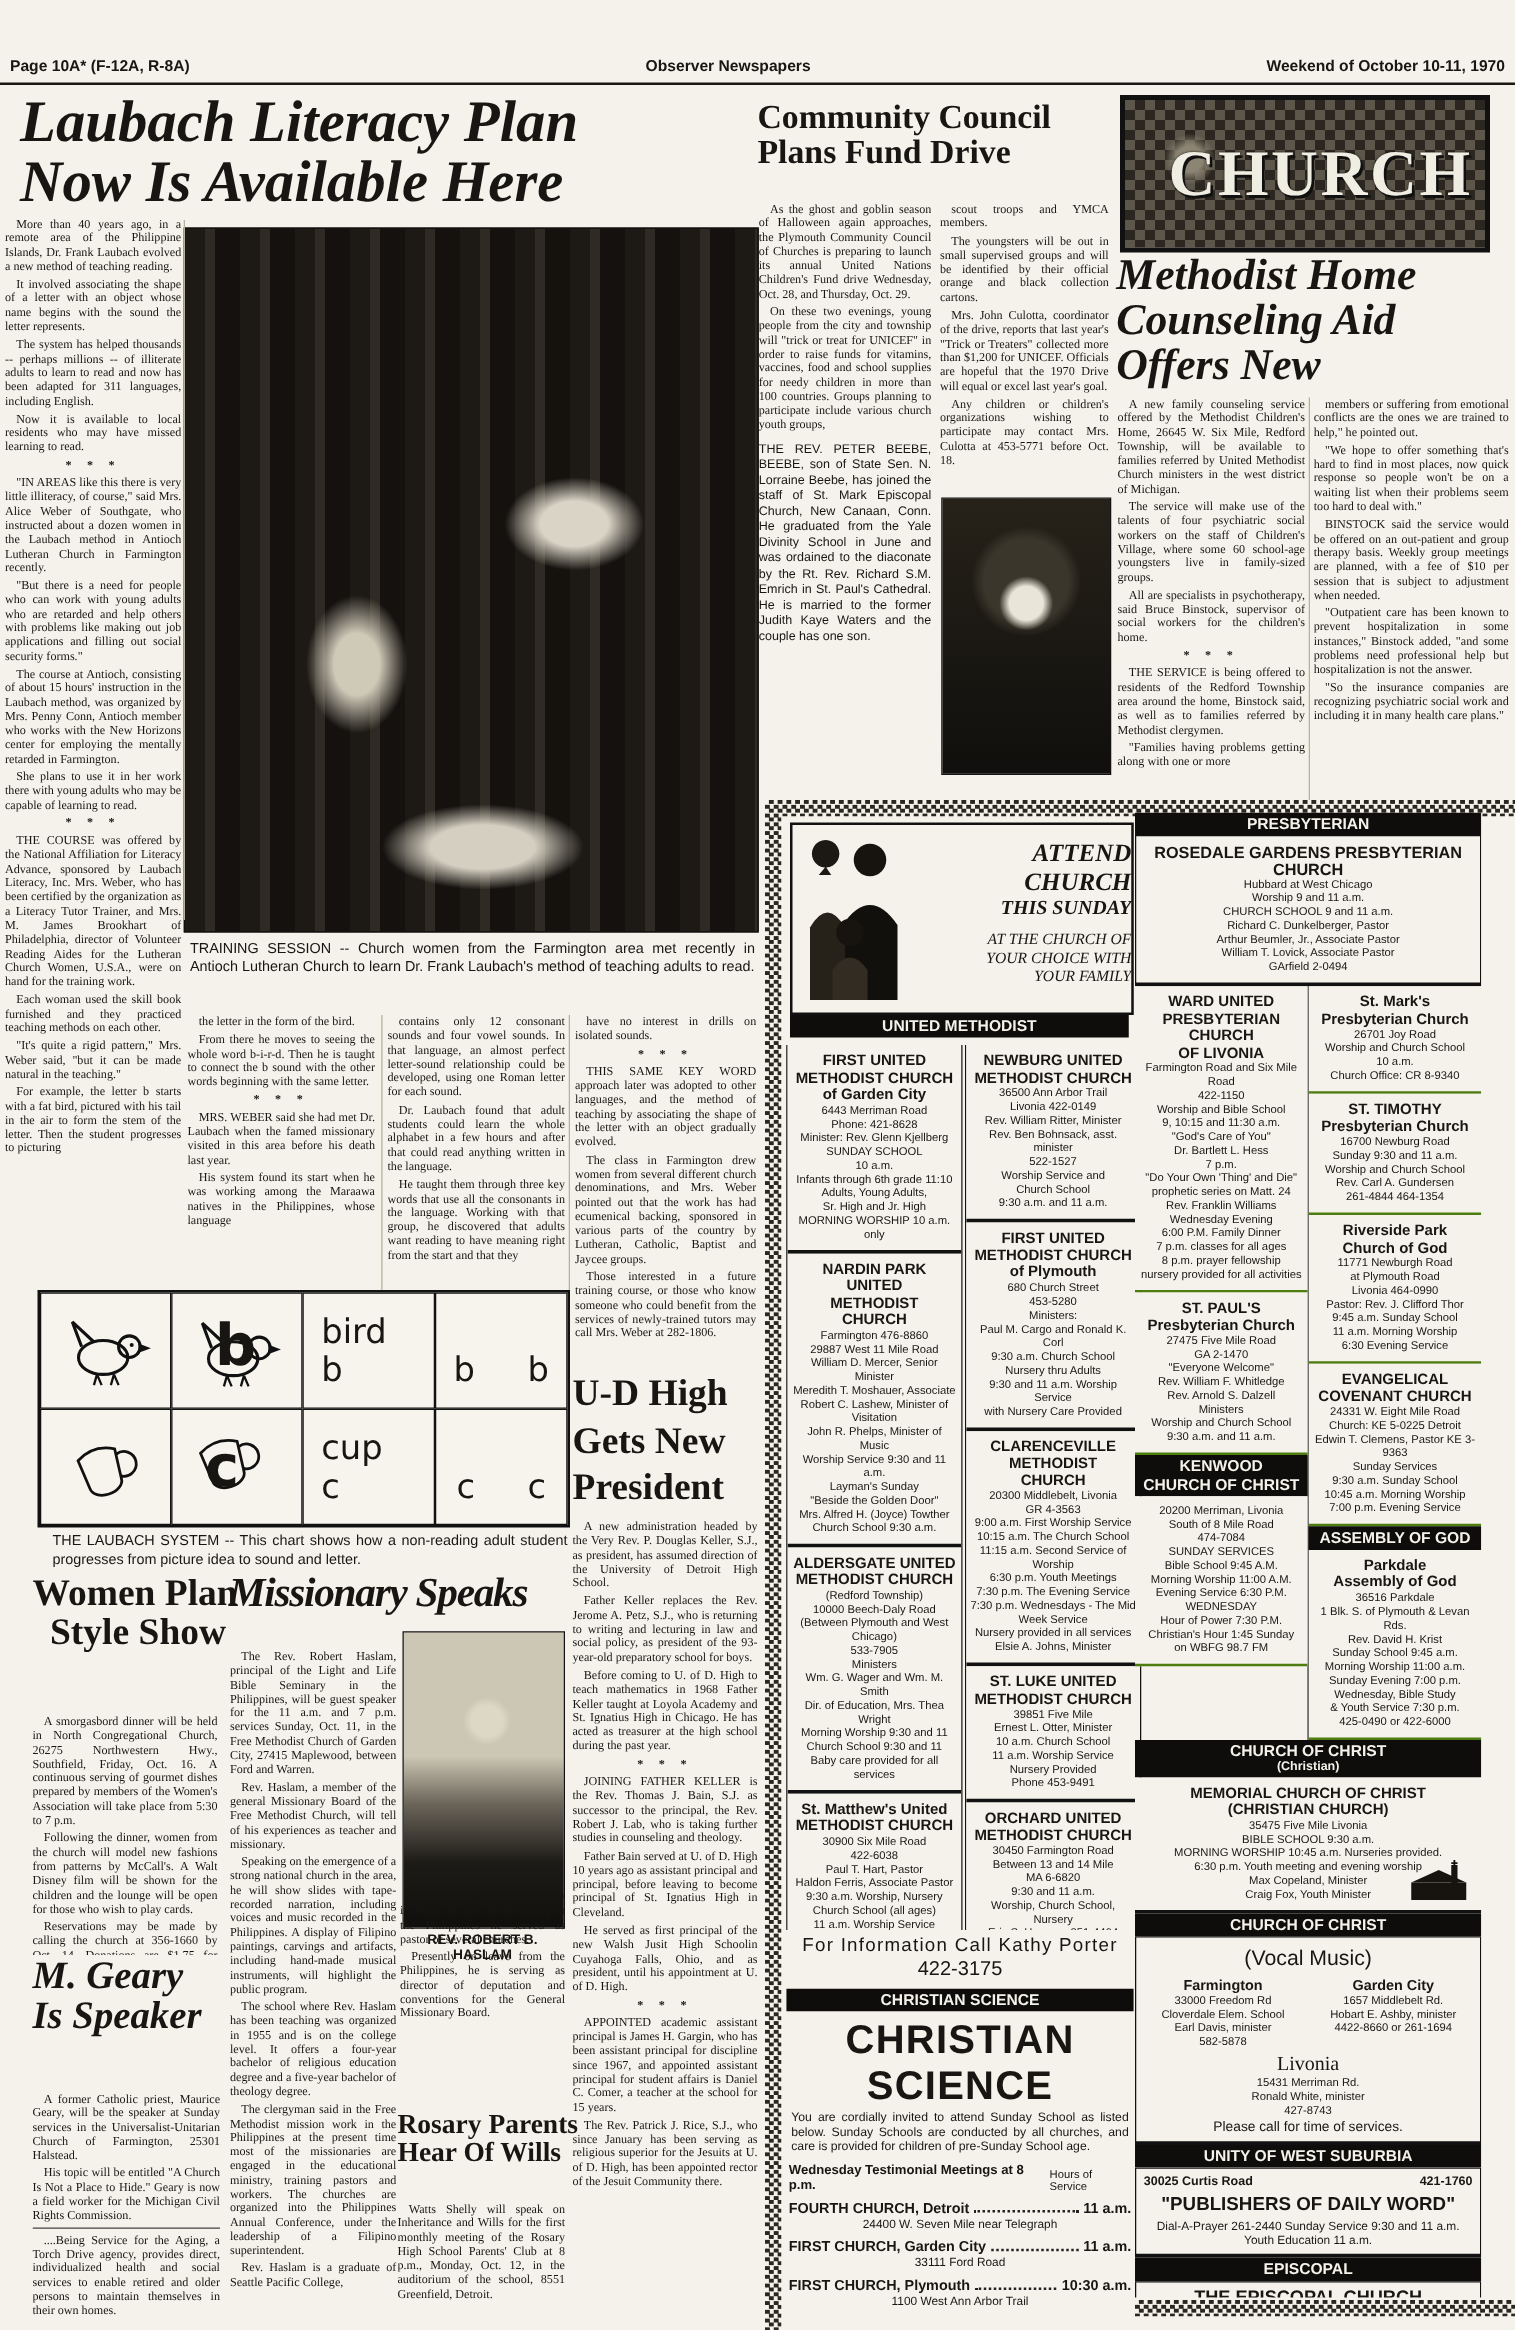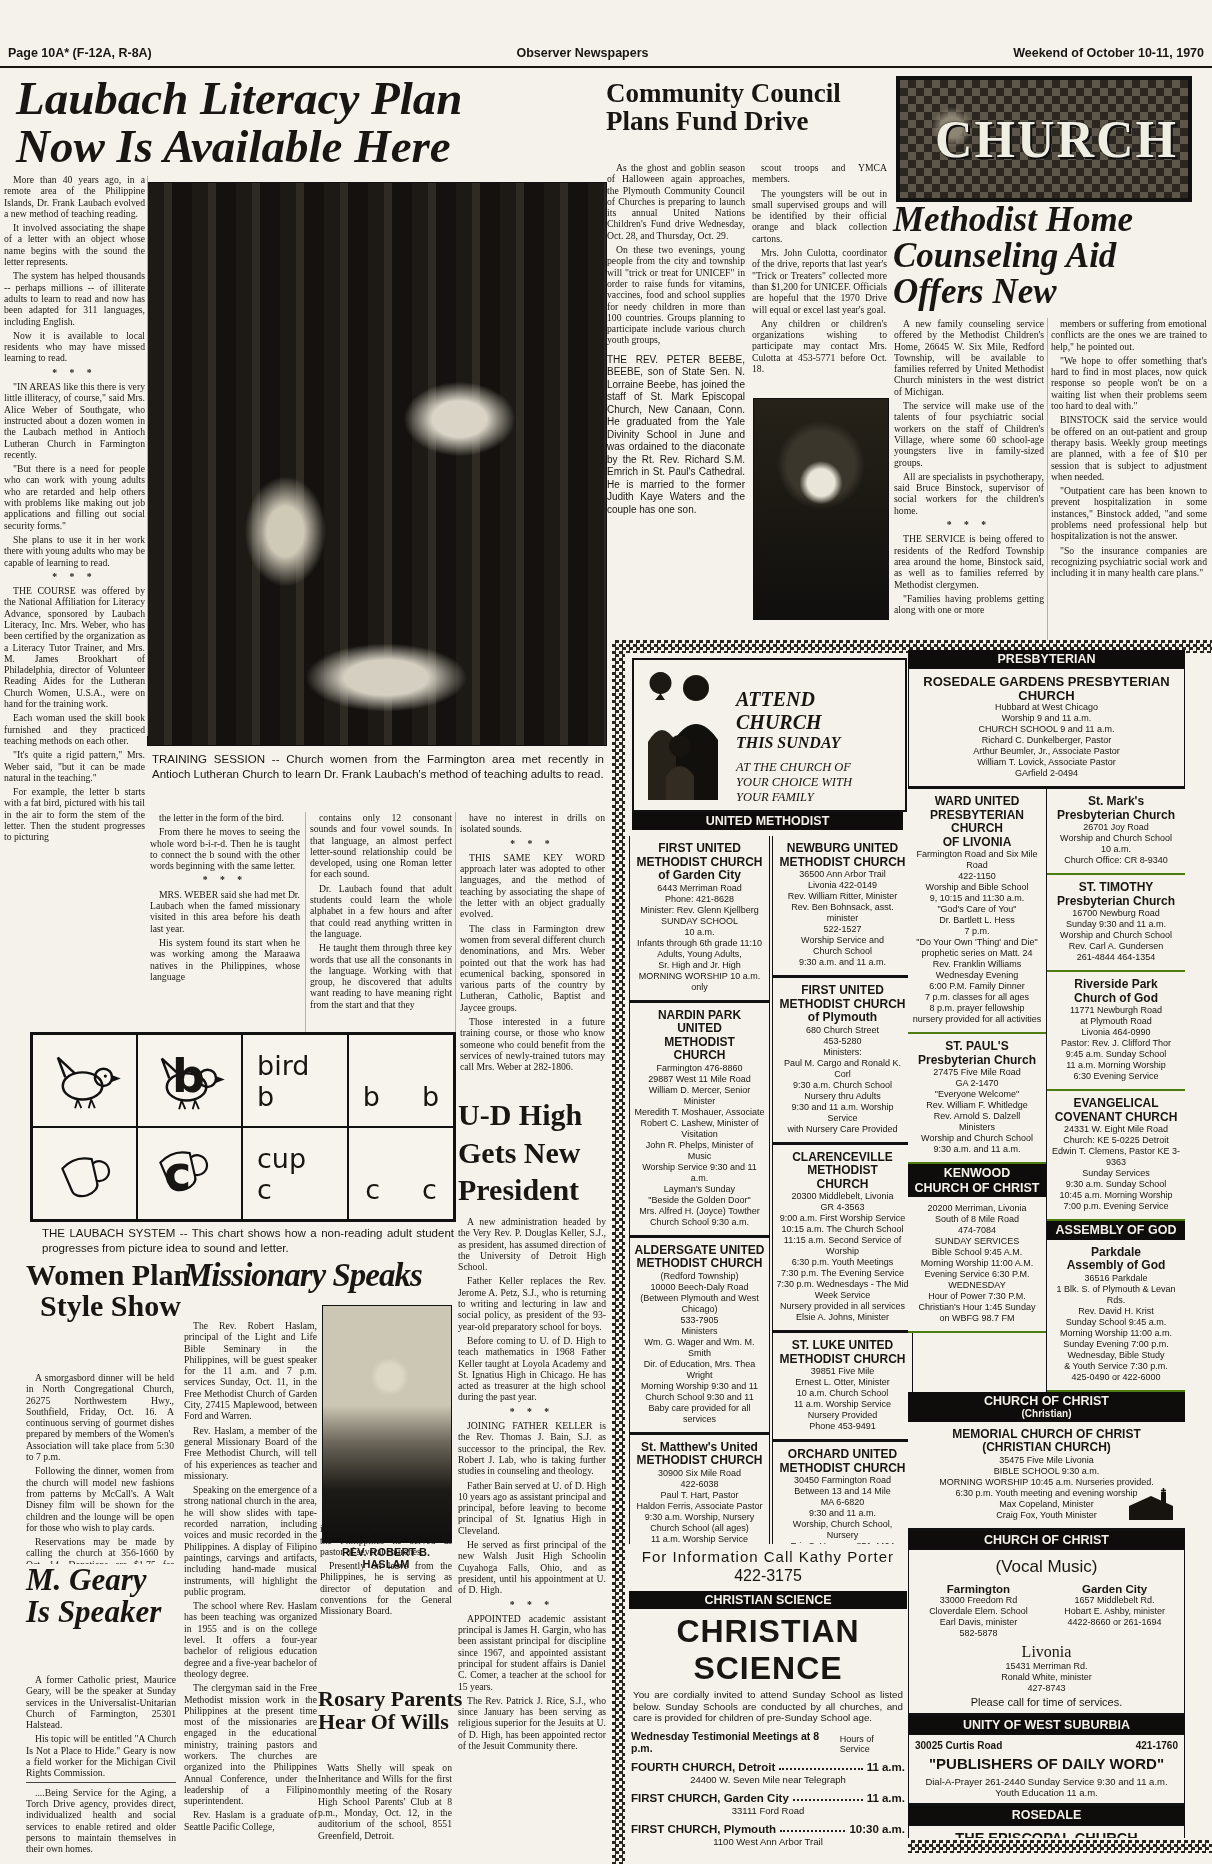--- a/index.html
+++ b/index.html
@@ -59,21 +59,21 @@
   .dircol{border-left:1px solid #111;border-right:1px solid #111;overflow:hidden;}
   #mcol1{left:629px;top:836px;width:139px;height:708px;}
   #mcol2{left:772px;top:836px;width:139px;height:708px;}
   #dir-right{left:908px;top:650px;width:277px;height:1188px;overflow:hidden;}
   .two{display:flex;}
   .two .sub{width:50%;border-right:1px solid #111;}
   .two .sub:last-child{border-right:none;}
   .sub .lst{border-bottom:2px solid #4d7c0f;}
   #attend-box{left:632px;top:658px;width:271px;height:150px;border:2px solid #111;display:flex;background:#f4f2ea;}
   #attend-art{width:96px;flex:none;padding:8px 0 0 6px;}
-  #attend-text{flex:1;text-align:left;padding-top:28px;}
+  #attend-text{flex:1;text-align:right;padding-top:12px;}
   .attend-l1{font-family:"Liberation Serif",serif;font-style:italic;font-weight:bold;font-size:20px;}
   .attend-l2{font-family:"Liberation Serif",serif;font-style:italic;font-weight:bold;font-size:16px;margin-bottom:8px;}
   .attend-tag{font-style:italic;font-size:12.5px;line-height:15px;}
   #um-bar{left:632px;top:812px;width:271px;}
   .rose .lt-line{font-size:13px;}
   .rose{border:1px solid #111;border-bottom:3px solid #111;}
   
   #cs{left:629px;top:1548px;width:278px;height:314px;overflow:hidden;}
   .cs-info{font-family:"Liberation Sans",sans-serif;font-size:15px;text-align:center;letter-spacing:1px;}
   .cs-phone{font-family:"Liberation Sans",sans-serif;font-size:16px;text-align:center;margin:2px 0 6px;}
@@ -127,20 +127,21 @@
 </div>
 
 <div class="abs col" style="left:4px;top:174px;width:141px;height:905px;">
     <p>More than 40 years ago, in a remote area of the Philippine Islands, Dr. Frank Laubach evolved a new method of teaching reading.</p>
     <p>It involved associating the shape of a letter with an object whose name begins with the sound the letter represents.</p>
     <p>The system has helped thousands -- perhaps millions -- of illiterate adults to learn to read and now has been adapted for 311 languages, including English.</p>
     <p>Now it is available to local residents who may have missed learning to read.</p>
     <p class="stars">* * *</p>
     <p>"IN AREAS like this there is very little illiteracy, of course," said Mrs. Alice Weber of Southgate, who instructed about a dozen women in the Laubach method in Antioch Lutheran Church in Farmington recently.</p>
     <p>"But there is a need for people who can work with young adults who are retarded and help others with problems like making out job applications and filling out social security forms."</p>
+    <p>The course at Antioch, consisting of about 15 hours' instruction in the Laubach method, was organized by Mrs. Penny Conn, Antioch member who works with the New Horizons center for employing the mentally retarded in Farmington.</p>
     <p>She plans to use it in her work there with young adults who may be capable of learning to read.</p>
     <p class="stars">* * *</p>
     <p>THE COURSE was offered by the National Affiliation for Literacy Advance, sponsored by Laubach Literacy, Inc. Mrs. Weber, who has been certified by the organization as a Literacy Tutor Trainer, and Mrs. M. James Brookhart of Philadelphia, director of Volunteer Reading Aides for the Lutheran Church Women, U.S.A., were on hand for the training work.</p>
     <p>Each woman used the skill book furnished and they practiced teaching methods on each other.</p>
     <p>"It's quite a rigid pattern," Mrs. Weber said, "but it can be made natural in the teaching."</p>
     <p>For example, the letter b starts with a fat bird, pictured with his tail in the air to form the stem of the letter. Then the student progresses to picturing</p>
   </div>
 
 <div class="abs photo" id="photo-training"></div>
 <div class="abs caption" style="left:152px;top:752px;width:452px;height:52px;">TRAINING SESSION -- Church women from the Farmington area met recently in Antioch Lutheran Church to learn Dr. Frank Laubach's method of teaching adults to read.</div>
@@ -769,18 +770,18 @@
   <div class="bar">UNITY OF WEST SUBURBIA</div>
   <div class="unity">
     <div class="u1">
       <span>30025 Curtis Road</span>
       <span>421-1760</span>
     </div>
     <div class="u2">"PUBLISHERS OF DAILY WORD"</div>
     <div class="u3">Dial-A-Prayer 261-2440    Sunday Service 9:30 and 11 a.m.</div>
     <div class="u4">Youth Education 11 a.m.</div>
   </div>
-  <div class="bar">ROSEDALE</div>
+  <div class="bar">EPISCOPAL</div>
   <div class="epis">
     <div class="eh">THE EPISCOPAL CHURCH WELCOMES YOU</div>
 
   </div>
 </div>
 
 </body></html>

